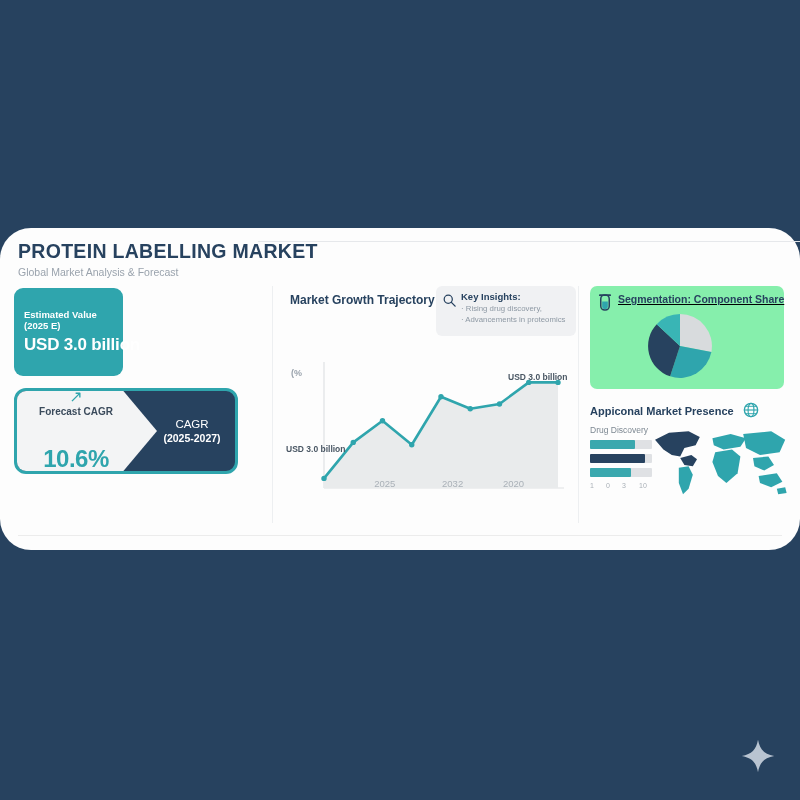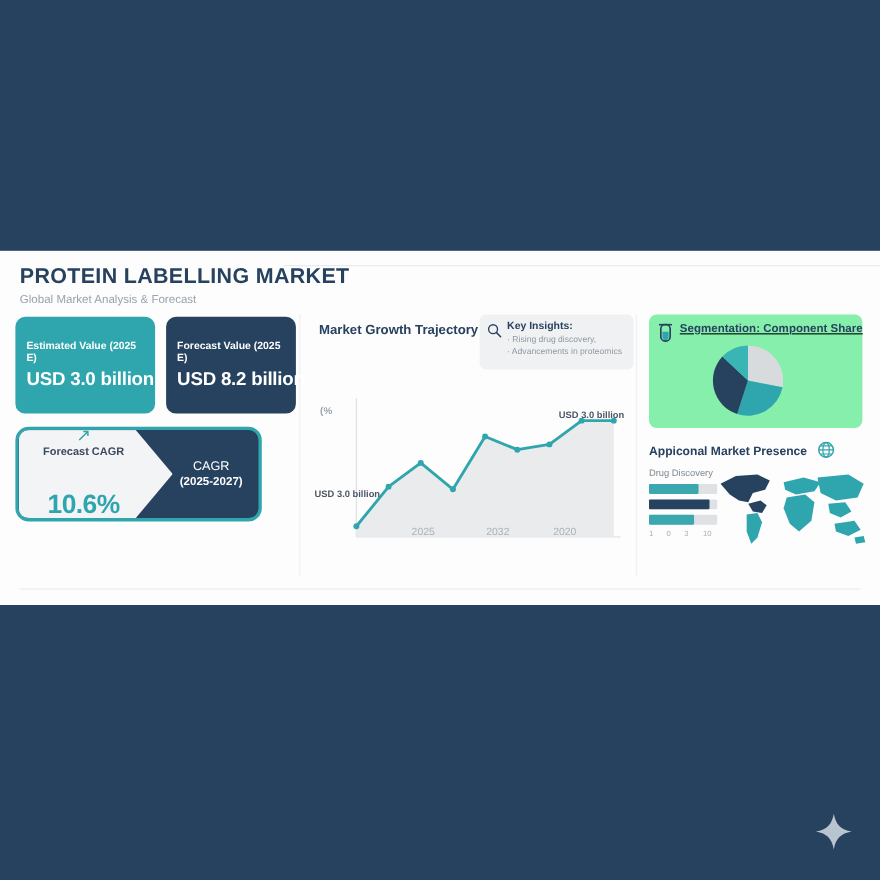--- a/index.html
+++ b/index.html
@@ -10,20 +10,21 @@
     overflow: hidden;
     position: relative;
   }
 
   
   #panel {
     position: absolute;
     left: 0; top: 228px;
     width: 800px; height: 322px;
     background: #fdfdfd;
+    border-radius: 31px;
   }
 
   
   #header { position: absolute; left: 18px; top: 12px; right: 14px; }
   #title {
     font-size: 19.5px; font-weight: bold; color: #27425f;
     letter-spacing: .3px; white-space: nowrap;
   }
   #subtitle { font-size: 10.5px; color: #9aa3ad; margin-top: 3px; }
   #header-rule {
@@ -35,21 +36,21 @@
   .vdiv { position: absolute; width: 1px; background: #edeff1; top: 58px; height: 237px; }
   #vdiv1 { left: 272px; }
   #vdiv2 { left: 578px; }
   #bottom-rule { position: absolute; left: 18px; right: 18px; top: 307px; height: 1px; background: #ececec; }
 
   
   #left { position: absolute; left: 14px; top: 60px; width: 248px; }
 
   .kpi-row { display: flex; gap: 10px; }
   .kpi {
-    width: 127px; height: 88px; border-radius: 9px;
+    width: 109px; height: 88px; border-radius: 9px;
     padding: 0 10px;
     display: flex; flex-direction: column; justify-content: center;
     color: #fff;
   }
   #kpi-estimated { background: #2fa5ad; }
   #kpi-forecast  { background: #27425f; width: 118px; }
   .kpi-label { font-size: 9.5px; font-weight: bold; margin-bottom: 4px; }
   .kpi-value { font-size: 17px; font-weight: bold; letter-spacing: -.2px; white-space: nowrap; }
 
   
@@ -140,24 +141,20 @@
 
   <div class="vdiv" id="vdiv1"></div>
   <div class="vdiv" id="vdiv2"></div>
   <div id="bottom-rule"></div>
 
   <div id="left">
     <div class="kpi-row">
       <div class="kpi" id="kpi-estimated">
         <div class="kpi-label">Estimated Value (2025 E)</div>
         <div class="kpi-value">USD 3.0 billion</div>
-      </div>
-      <div class="kpi" id="kpi-forecast">
-        <div class="kpi-label">Forecast Value (2025 E)</div>
-        <div class="kpi-value">USD 8.2 billion</div>
       </div>
     </div>
 
     <div id="cagr-card">
       <div id="cagr-left">
         <div id="cagr-arrow">↗</div>
         <div id="cagr-left-label">Forecast CAGR</div>
         <div id="cagr-value">10.6%</div>
       </div>
       <div id="cagr-right">

